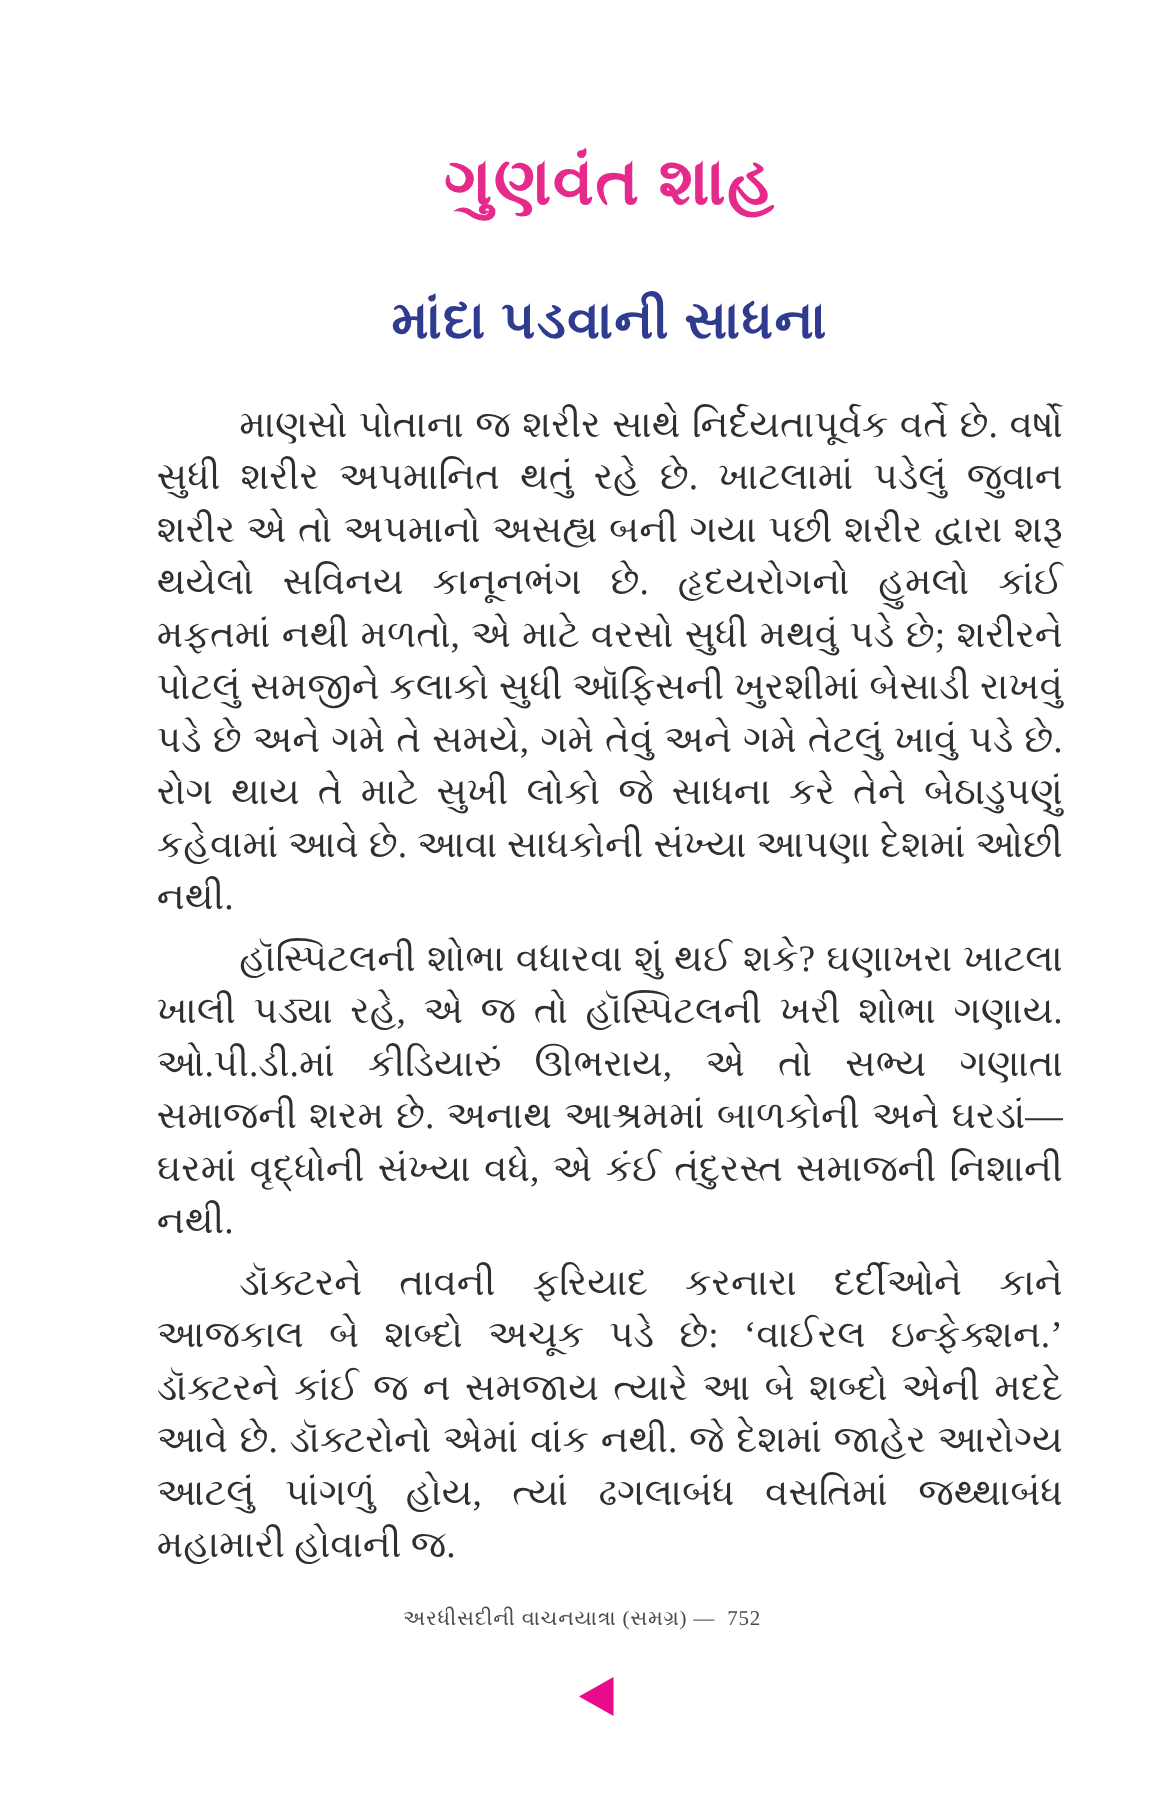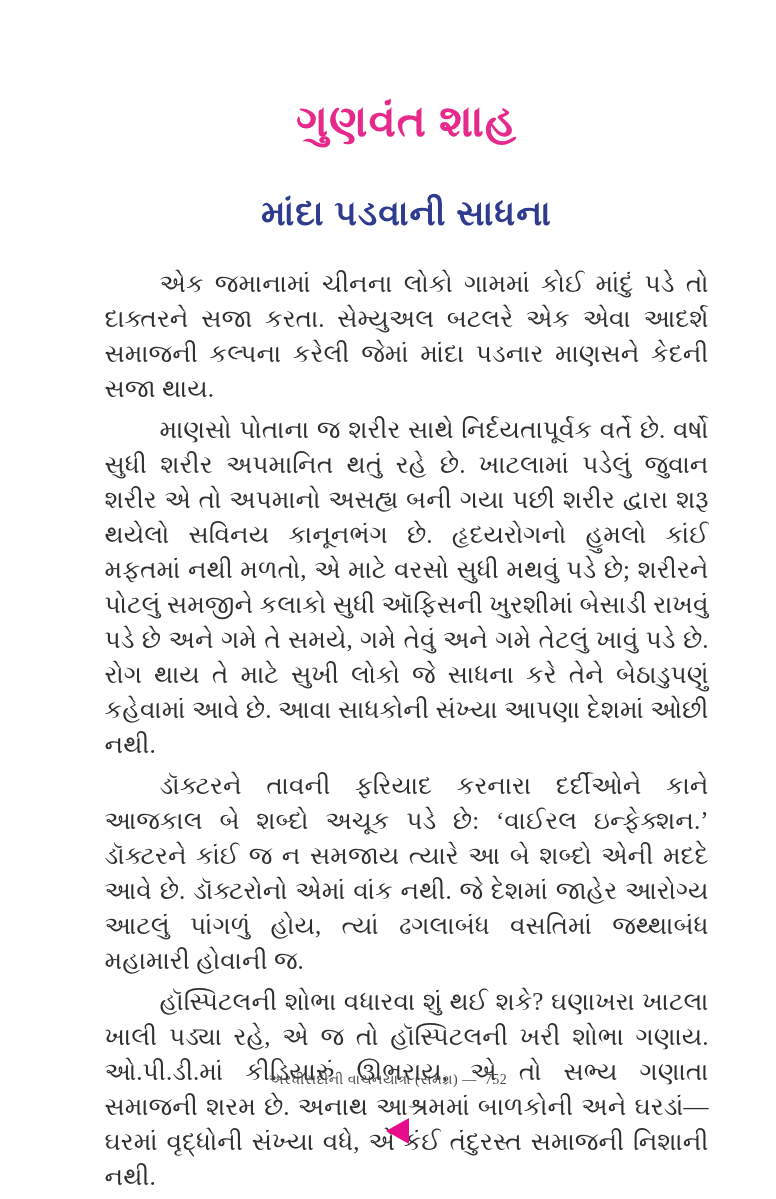--- a/index.html
+++ b/index.html
@@ -77,24 +77,23 @@
 </head>
 <body>
 
 <div class="page">
 
   <h1 class="author-name">ગુણવંત શાહ</h1>
 
   <h2 class="article-title">માંદા પડવાની સાધના</h2>
 
   <div class="body-text">
-    <p>એક જમાનામાં ચીનના લોકો ગામમાં કોઈ માંદું પડે તો દાક્તરને સજા કરતા. સેમ્યુઅલ બટલરે એક એવા આદર્શ સમાજની કલ્પના કરેલી જેમાં માંદા પડનાર માણસને કેદની સજા થાય.</p>
     <p>માણસો પોતાના જ શરીર સાથે નિર્દયતાપૂર્વક વર્તે છે. વર્ષો સુધી શરીર અપમાનિત થતું રહે છે. ખાટલામાં પડેલું જુવાન શરીર એ તો અપમાનો અસહ્ય બની ગયા પછી શરીર દ્વારા શરૂ થયેલો સવિનય કાનૂનભંગ છે. હૃદયરોગનો હુમલો કાંઈ મફતમાં નથી મળતો, એ માટે વરસો સુધી મથવું પડે છે; શરીરને પોટલું સમજીને કલાકો સુધી ઑફિસની ખુરશીમાં બેસાડી રાખવું પડે છે અને ગમે તે સમયે, ગમે તેવું અને ગમે તેટલું ખાવું પડે છે. રોગ થાય તે માટે સુખી લોકો જે સાધના કરે તેને બેઠાડુપણું કહેવામાં આવે છે. આવા સાધકોની સંખ્યા આપણા દેશમાં ઓછી નથી.</p>
+    <p>હૉસ્પિટલની શોભા વધારવા શું થઈ શકે? ઘણાખરા ખાટલા ખાલી પડ્યા રહે, એ જ તો હૉસ્પિટલની ખરી શોભા ગણાય. ઓ.પી.ડી.માં કીડિયારું ઊભરાય, એ તો સભ્ય ગણાતા સમાજની શરમ છે. અનાથ આશ્રમમાં બાળકોની અને ઘરડાં—ઘરમાં વૃદ્ધોની સંખ્યા વધે, એ કંઈ તંદુરસ્ત સમાજની નિશાની નથી.</p>
     <p>ડૉક્ટરને તાવની ફરિયાદ કરનારા દર્દીઓને કાને આજકાલ બે શબ્દો અચૂક પડે છે: ‘વાઈરલ ઇન્ફેક્શન.’ ડૉક્ટરને કાંઈ જ ન સમજાય ત્યારે આ બે શબ્દો એની મદદે આવે છે. ડૉક્ટરોનો એમાં વાંક નથી. જે દેશમાં જાહેર આરોગ્ય આટલું પાંગળું હોય, ત્યાં ઢગલાબંધ વસતિમાં જથ્થાબંધ મહામારી હોવાની જ.</p>
-    <p>હૉસ્પિટલની શોભા વધારવા શું થઈ શકે? ઘણાખરા ખાટલા ખાલી પડ્યા રહે, એ જ તો હૉસ્પિટલની ખરી શોભા ગણાય. ઓ.પી.ડી.માં કીડિયારું ઊભરાય, એ તો સભ્ય ગણાતા સમાજની શરમ છે. અનાથ આશ્રમમાં બાળકોની અને ઘરડાં—ઘરમાં વૃદ્ધોની સંખ્યા વધે, એ કંઈ તંદુરસ્ત સમાજની નિશાની નથી.</p>
   </div>
 
   <div class="page-footer">
     <span>અરધીસદીની વાચનયાત્રા (સમગ્ર) —</span>
     <span class="page-number">752</span>
   </div>
 
   <div class="prev-arrow"></div>
 
 </div>

